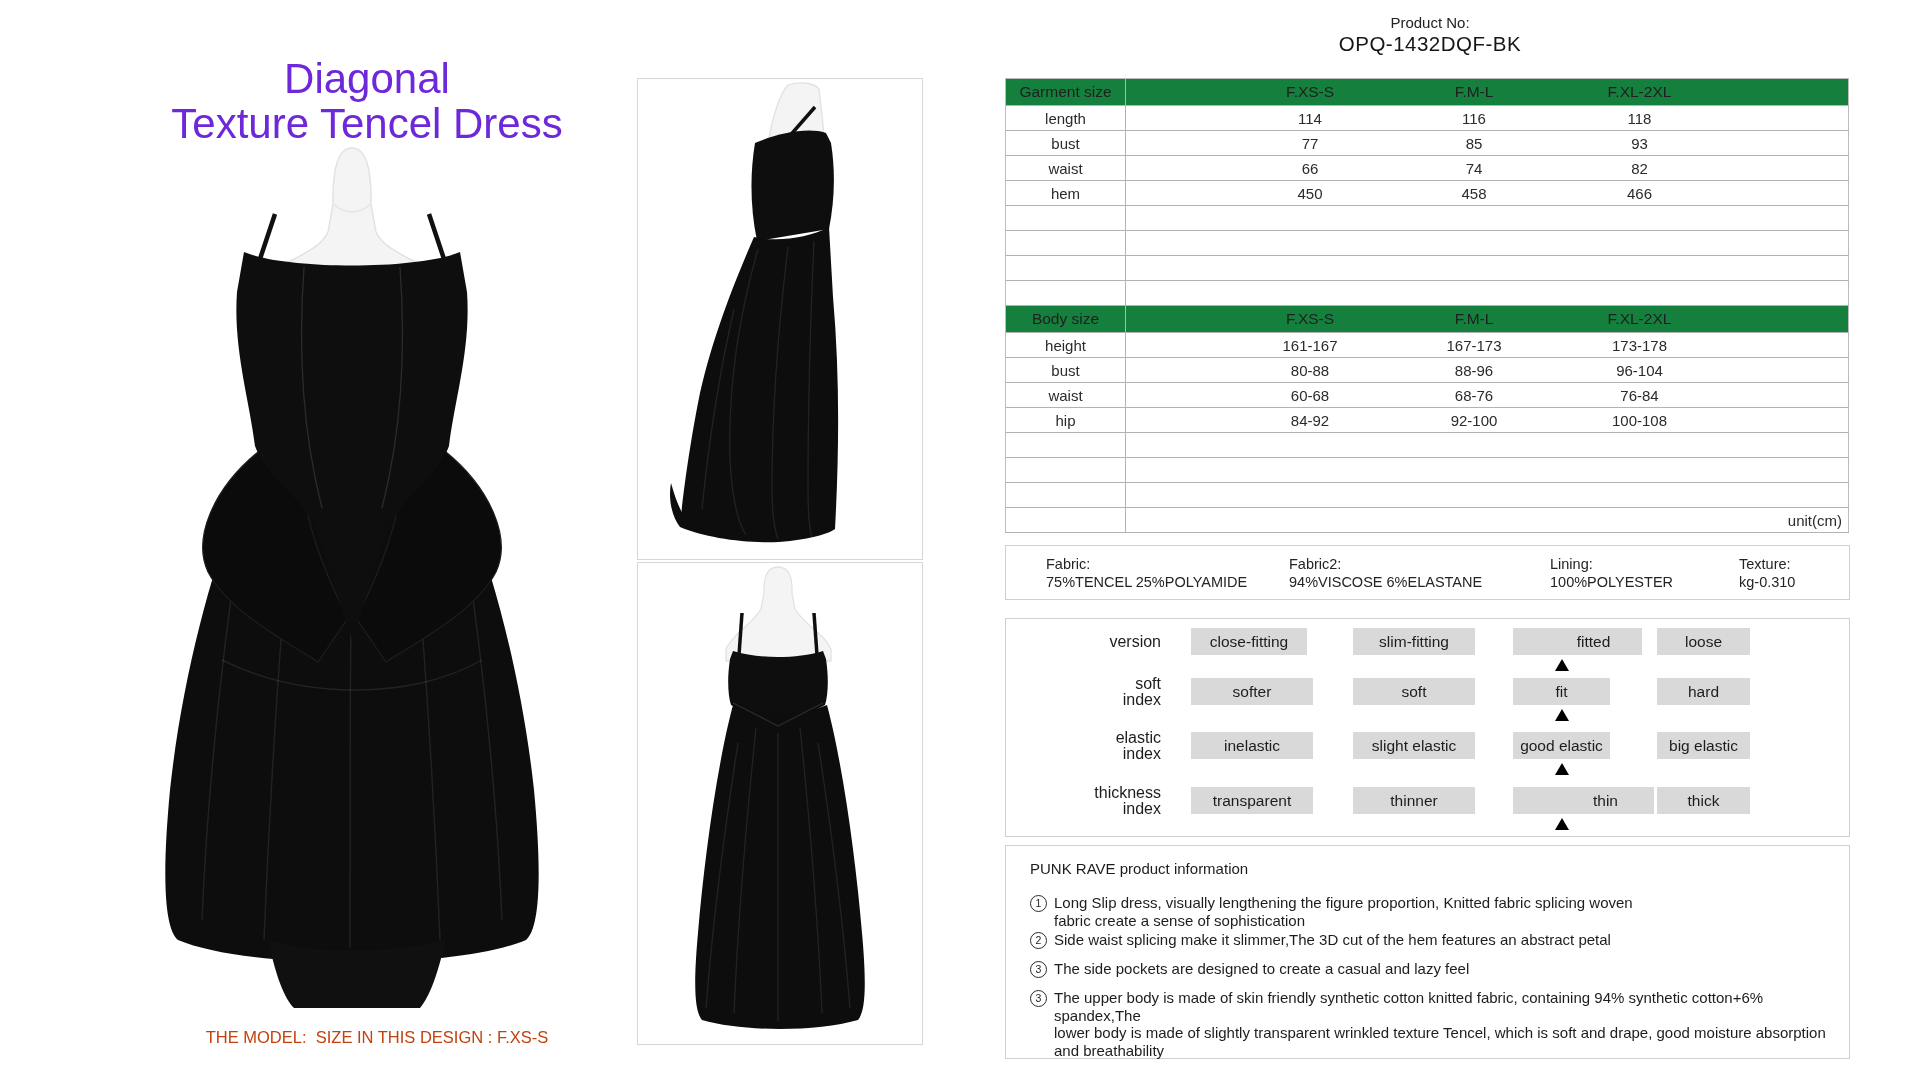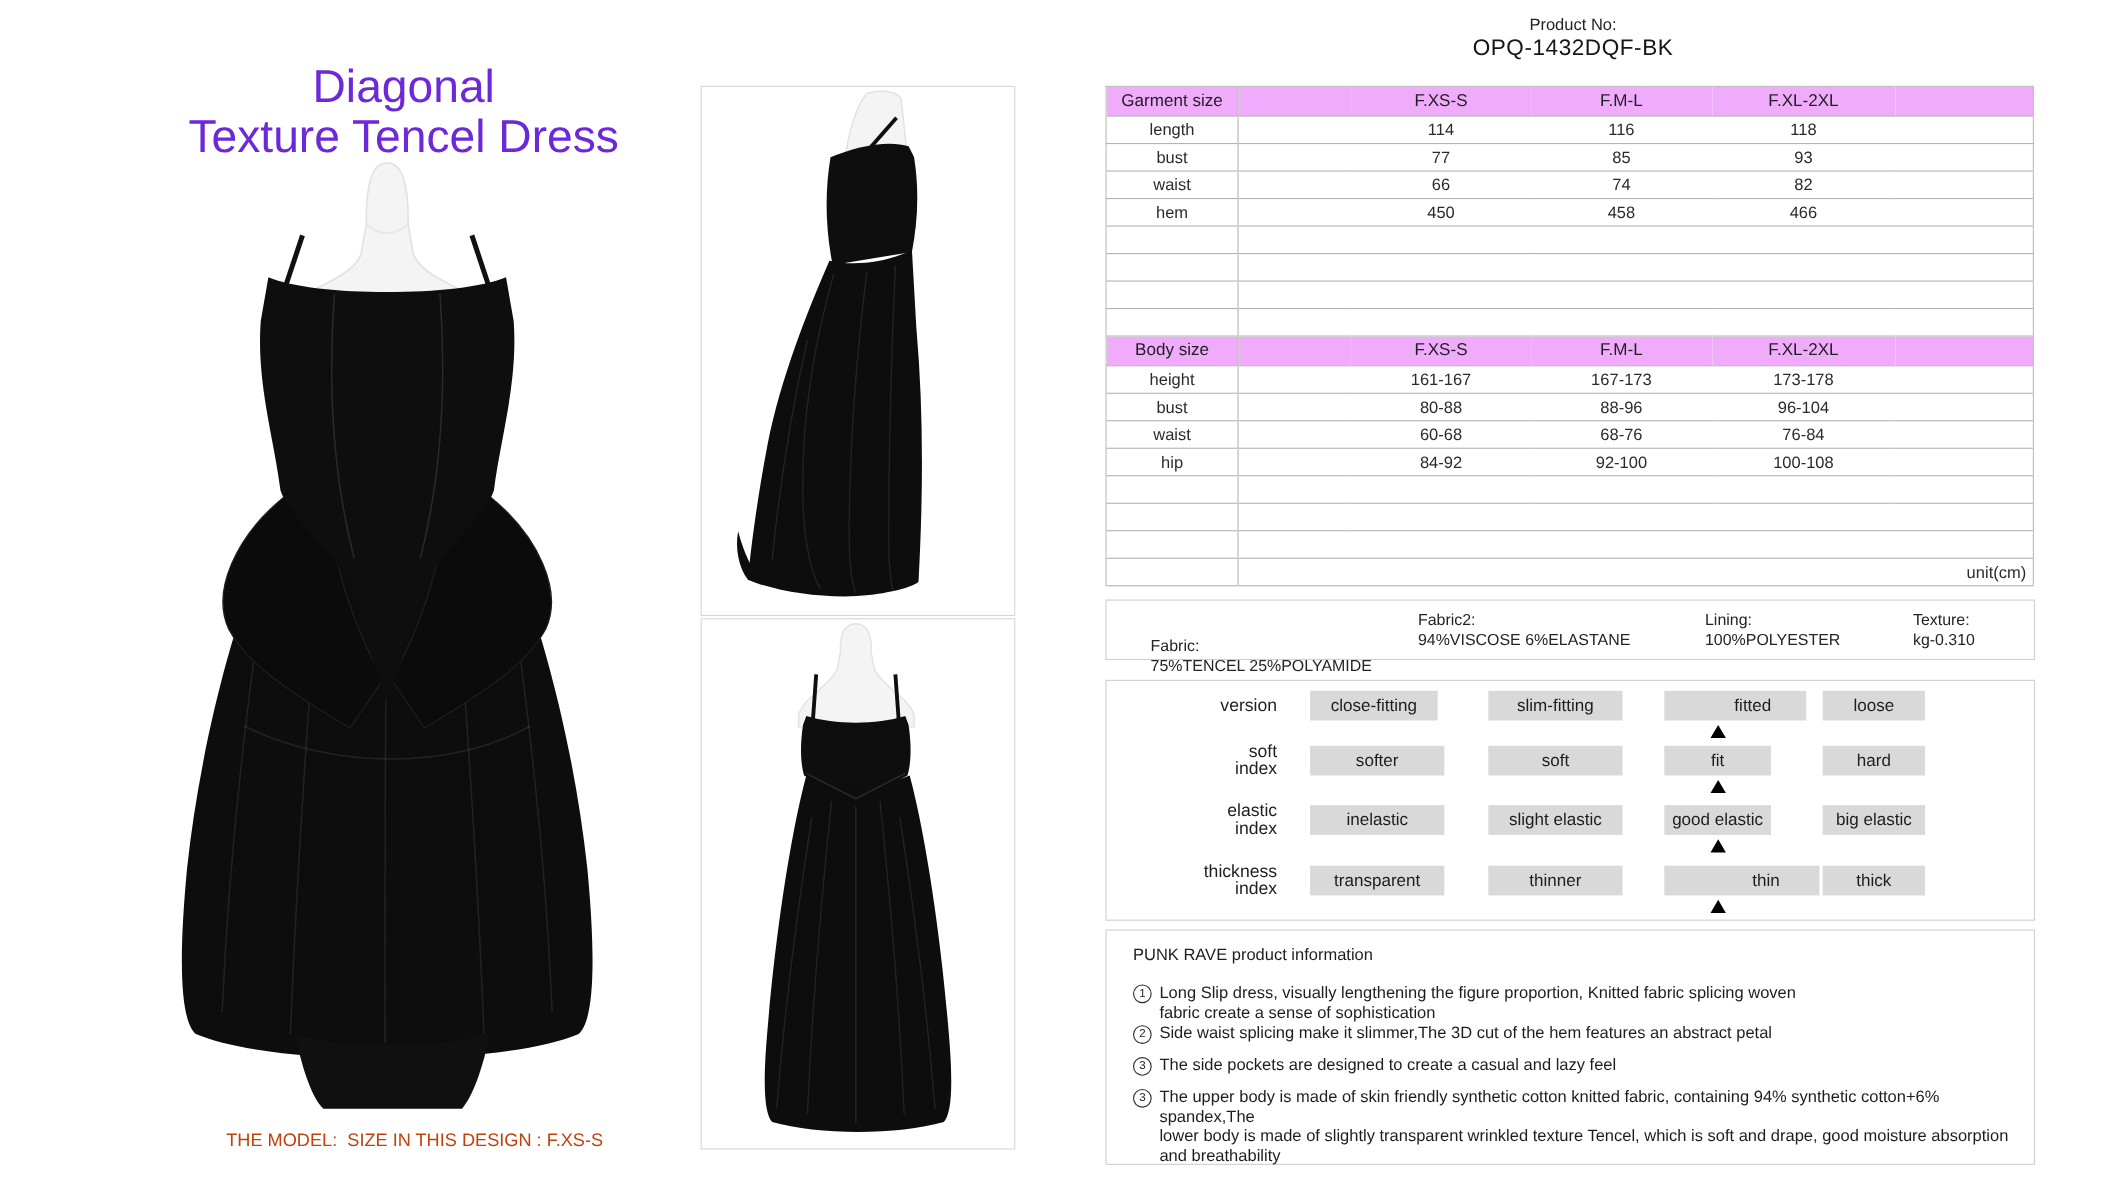--- a/index.html
+++ b/index.html
@@ -28,21 +28,21 @@
   .prod-no .pn-value{font-size:20.5px;letter-spacing:.5px;color:#161616;margin-top:1px;}
 
   
   .size-table{left:1005px;top:78px;width:843px;border-collapse:collapse;
               table-layout:fixed;font-size:15px;color:#2b2b2b;
               border:1px solid #bdbdbd;}
   .size-table td{height:24px;padding:0;text-align:center;vertical-align:middle;
                  overflow:hidden;white-space:nowrap;}
   .size-table tr{border-bottom:1px solid #b3b3b3;}
   .size-table td:first-child{border-right:1px solid #b3b3b3;}
-  .size-table tr.hdr{background:#f0abfc;}
+  .size-table tr.hdr{background:#15803d;}
   .size-table tr.hdr td{height:26px;font-size:15.5px;color:#1f1f1f;}
   .size-table tr.unit td:last-child{text-align:right;padding-right:6px;}
 
   
   .fabric-box{left:1005px;top:545px;width:843px;height:53px;border:1px solid #cfcfcf;}
   .fab{position:absolute;top:9px;font-size:14.5px;line-height:18px;color:#242424;}
   .fab .fval{color:#242424;}
 
   
   .index-box{left:1005px;top:618px;width:843px;height:217px;border:1px solid #cfcfcf;}
@@ -289,21 +289,21 @@
         <td></td>
         <td></td>
         <td></td>
         <td></td>
         <td>unit(cm)</td>
       </tr>
     </tbody>
 </table>
 
 <div class="abs fabric-box">
-    <div class="fab" style="left: 40px; margin-top: 24px;">
+    <div class="fab" style="left: 40px;">
       <div class="flabel">Fabric:</div>
       <div class="fval">75%TENCEL 25%POLYAMIDE</div>
     </div>
     <div class="fab" style="left: 283px;">
       <div class="flabel">Fabric2:</div>
       <div class="fval">94%VISCOSE 6%ELASTANE</div>
     </div>
     <div class="fab" style="left: 544px;">
       <div class="flabel">Lining:</div>
       <div class="fval">100%POLYESTER</div>

